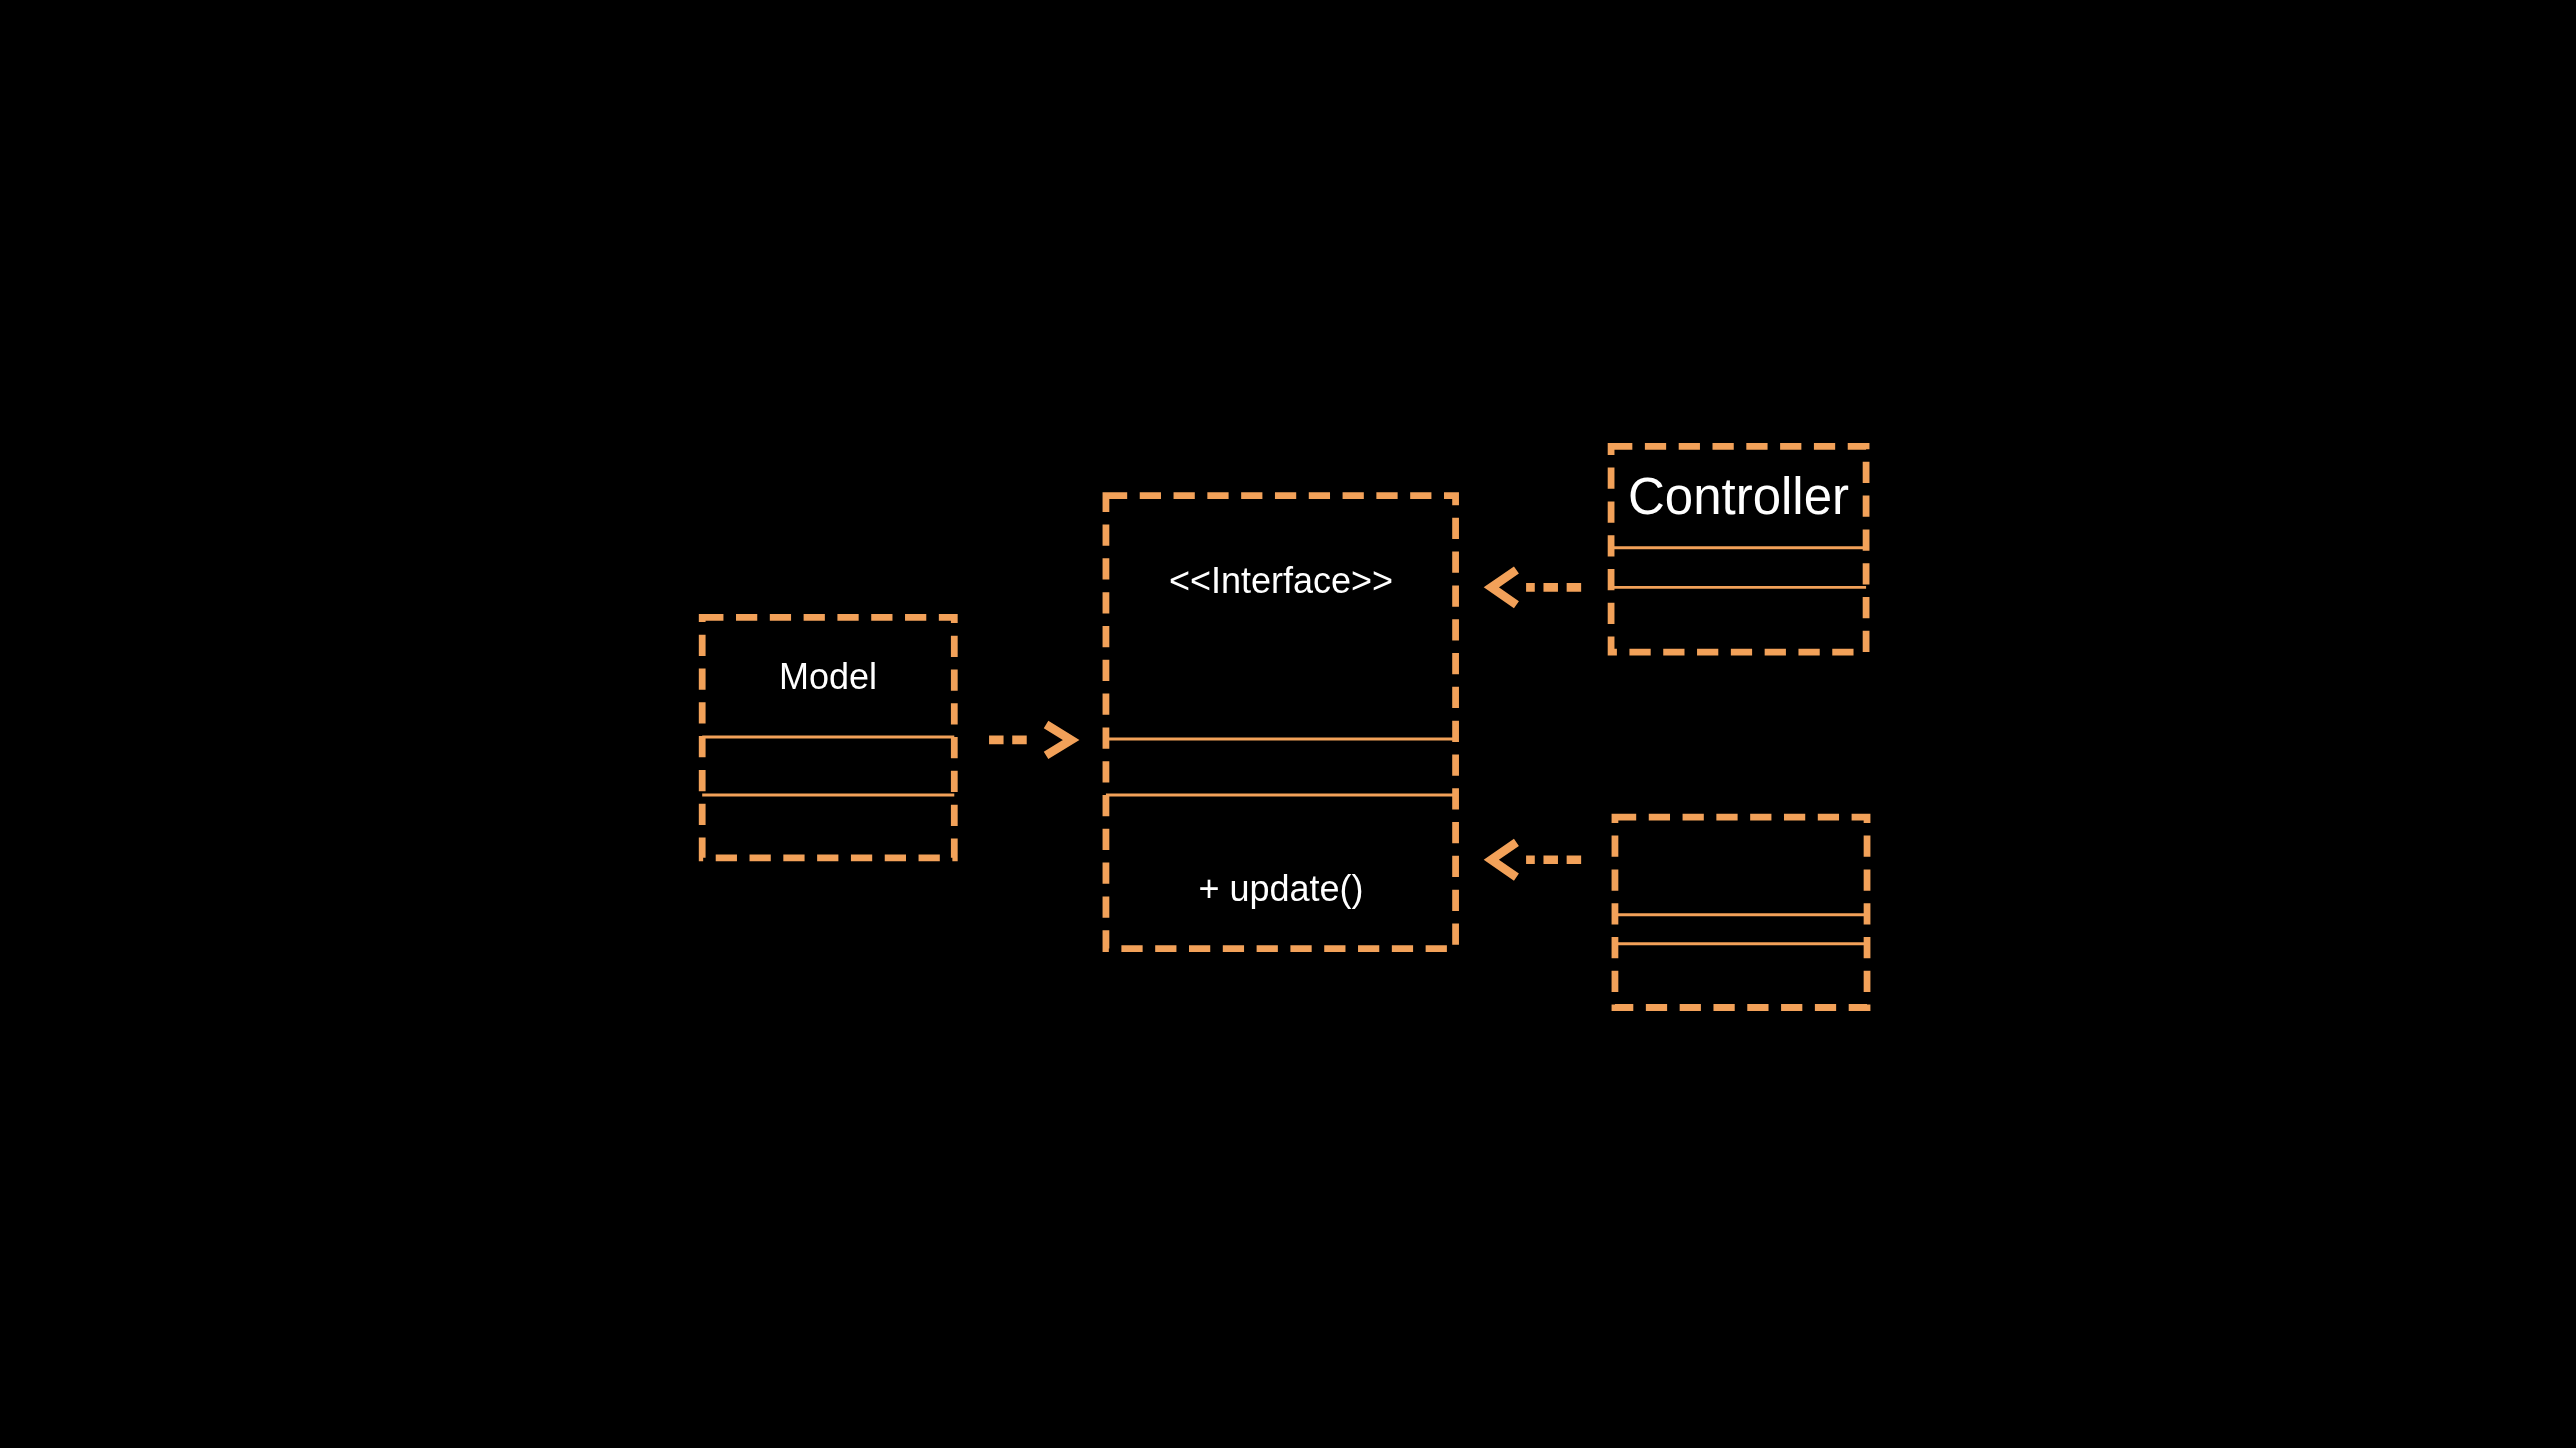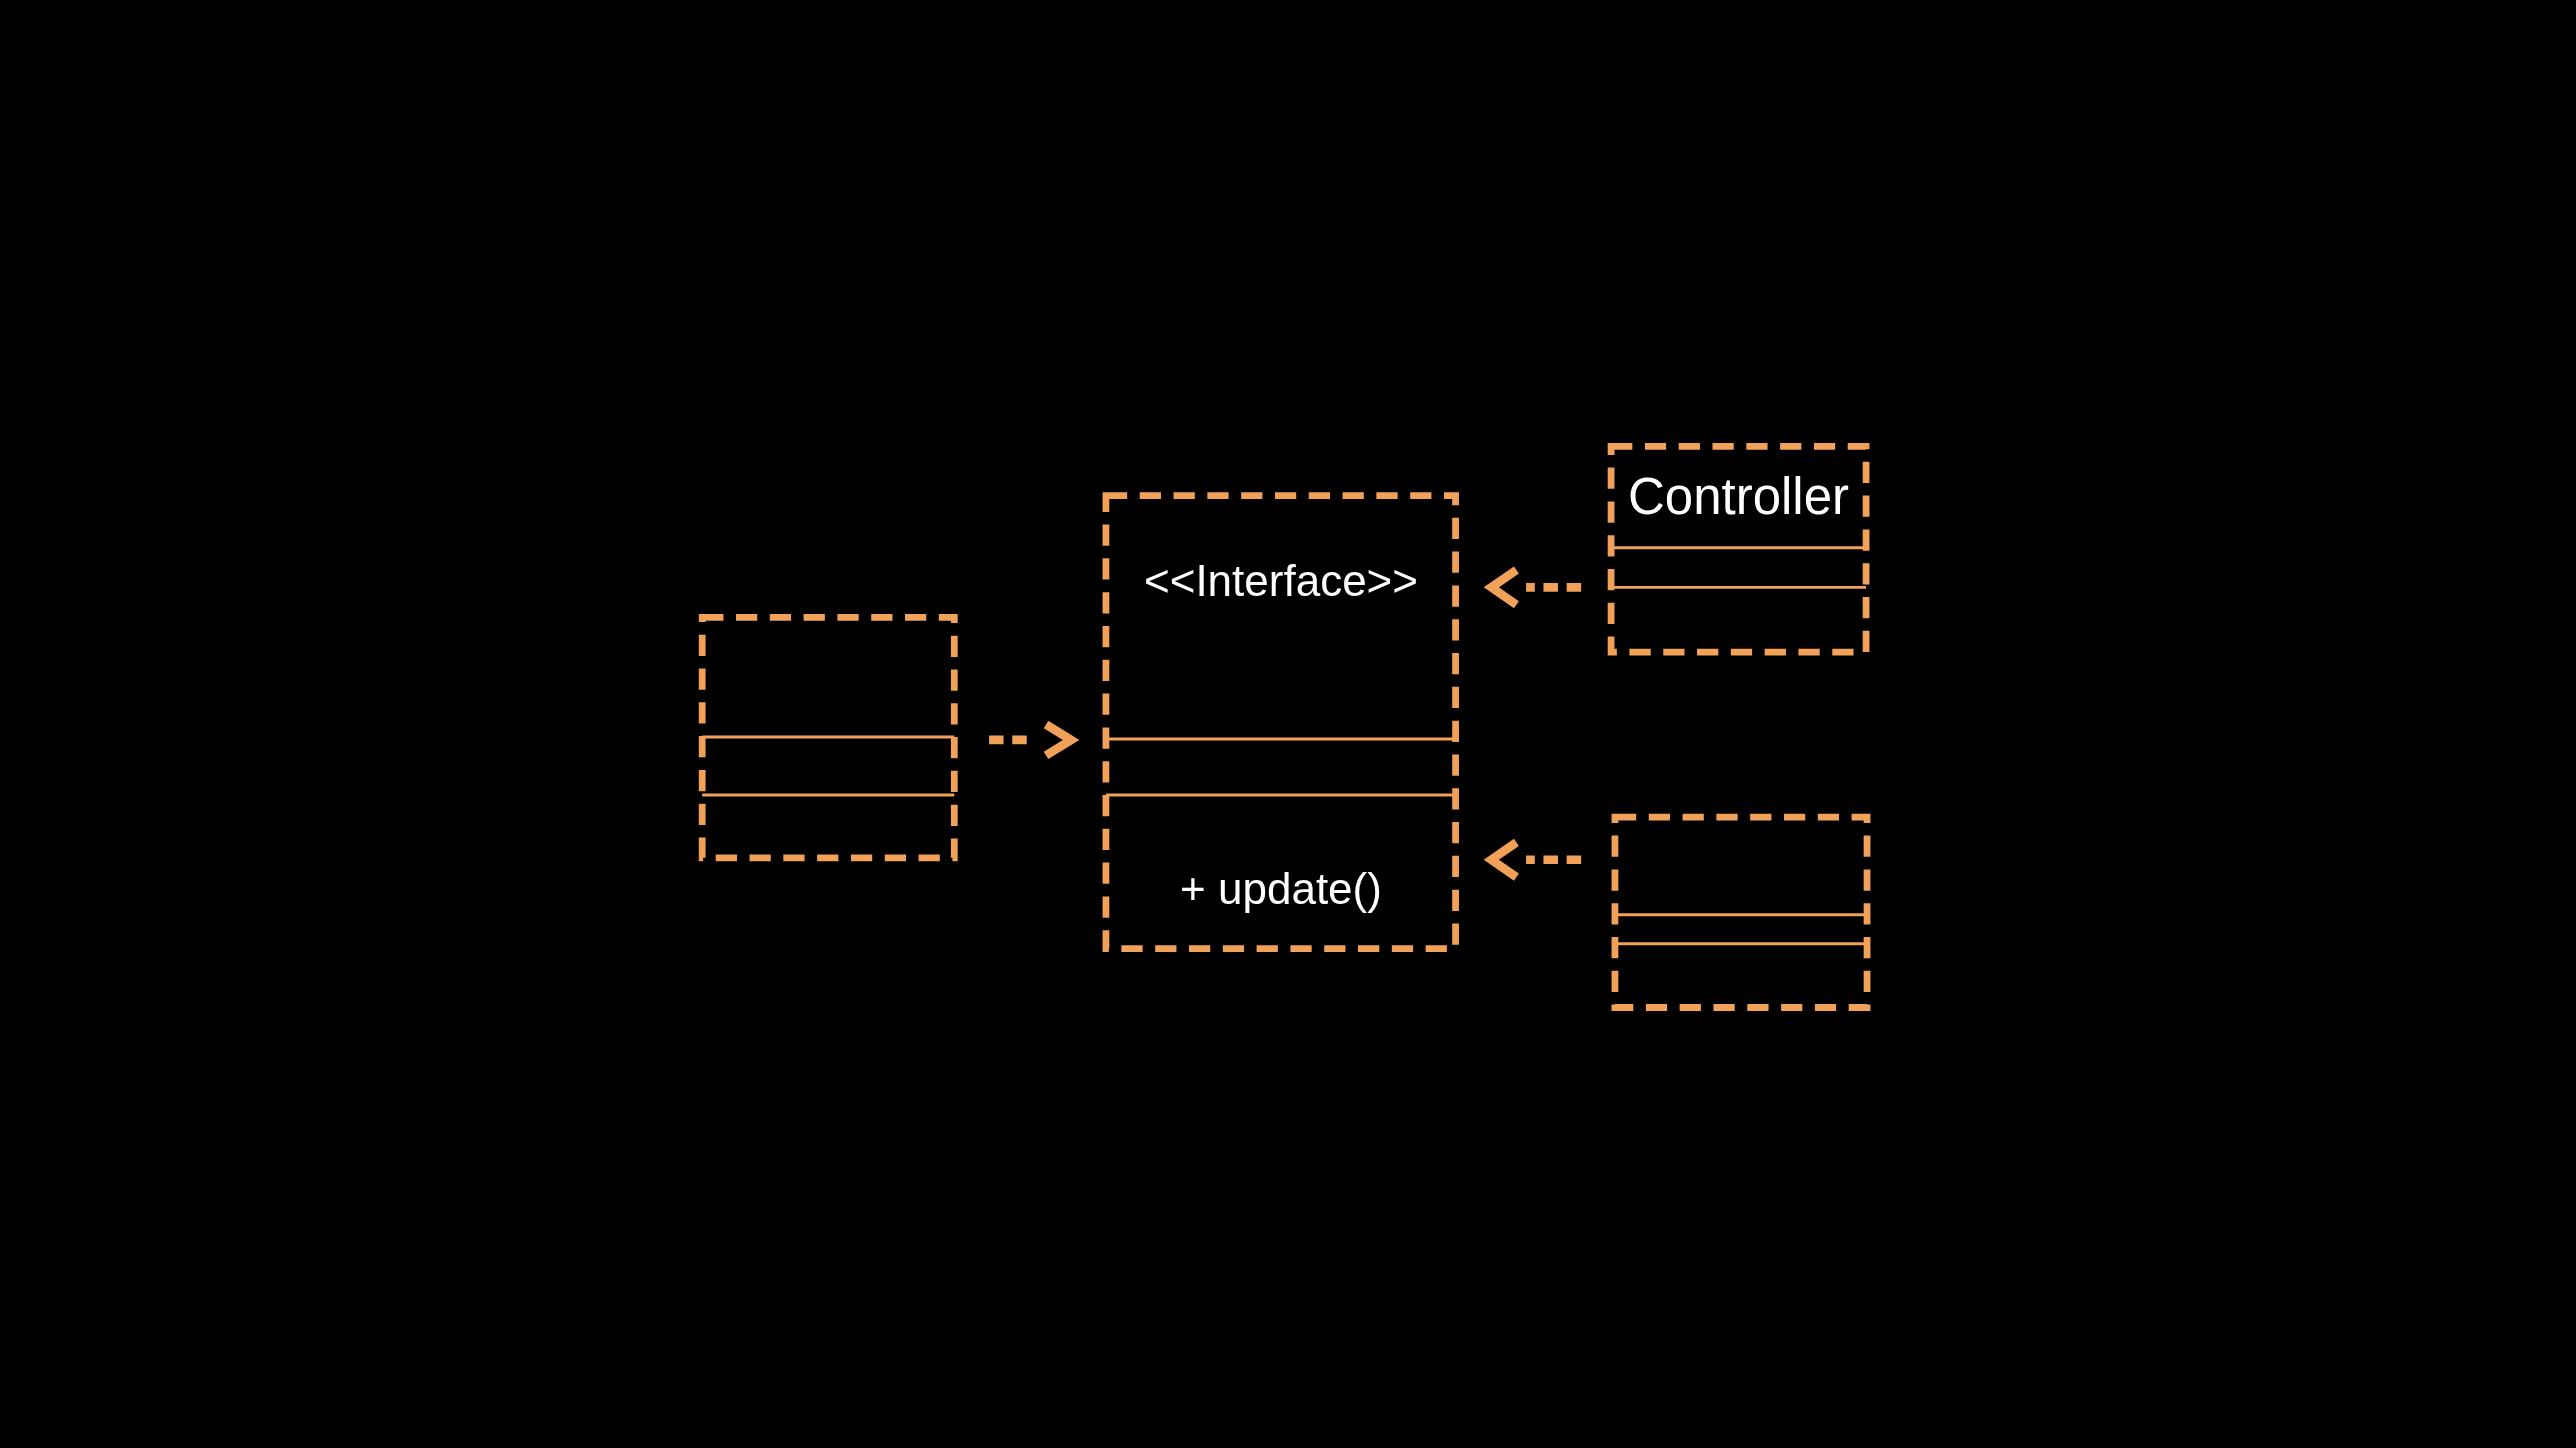--- a/index.html
+++ b/index.html
@@ -44,21 +44,21 @@
     fill: none;
     stroke-linejoin: miter;
     stroke-linecap: butt;
   }
   .label {
     position: absolute;
     display: flex;
     align-items: center;
     justify-content: center;
     color: var(--text, #FFFFFF);
-    font-size: 44px;
+    font-size: 36px;
     white-space: nowrap;
   }
   .label.small { font-size: 51px; }
 </style>
 </head>
 <body>
 
 <div class="stage">
 
   <svg class="layer" viewBox="0 0 2667 1500">
@@ -97,20 +97,21 @@
       <polyline class="arrow-head" points="1570,590 1544,608 1570,626"></polyline>
     </g>
 
     <g>
       <line class="arrow-shaft" x1="1637" y1="890" x2="1580" y2="890"></line>
       <polyline class="arrow-head" points="1570,872 1544,890 1570,908"></polyline>
     </g>
 
   </svg>
 
+  <div class="label" style="left:702px; top:617px; width:252px; height:120px;">Model</div>
 
   <div class="label" style="left:1106px; top:552px; width:350px; height:58px;">&lt;&lt;Interface&gt;&gt;</div>
 
 
   <div class="label" style="left:1106px; top:836px; width:350px; height:58px;margin-top:24px;">+ update()</div>
 
   <div class="label small" style="left:1611px; top:446px; width:255px; height:101px;">Controller</div>
 
 
 </div>

